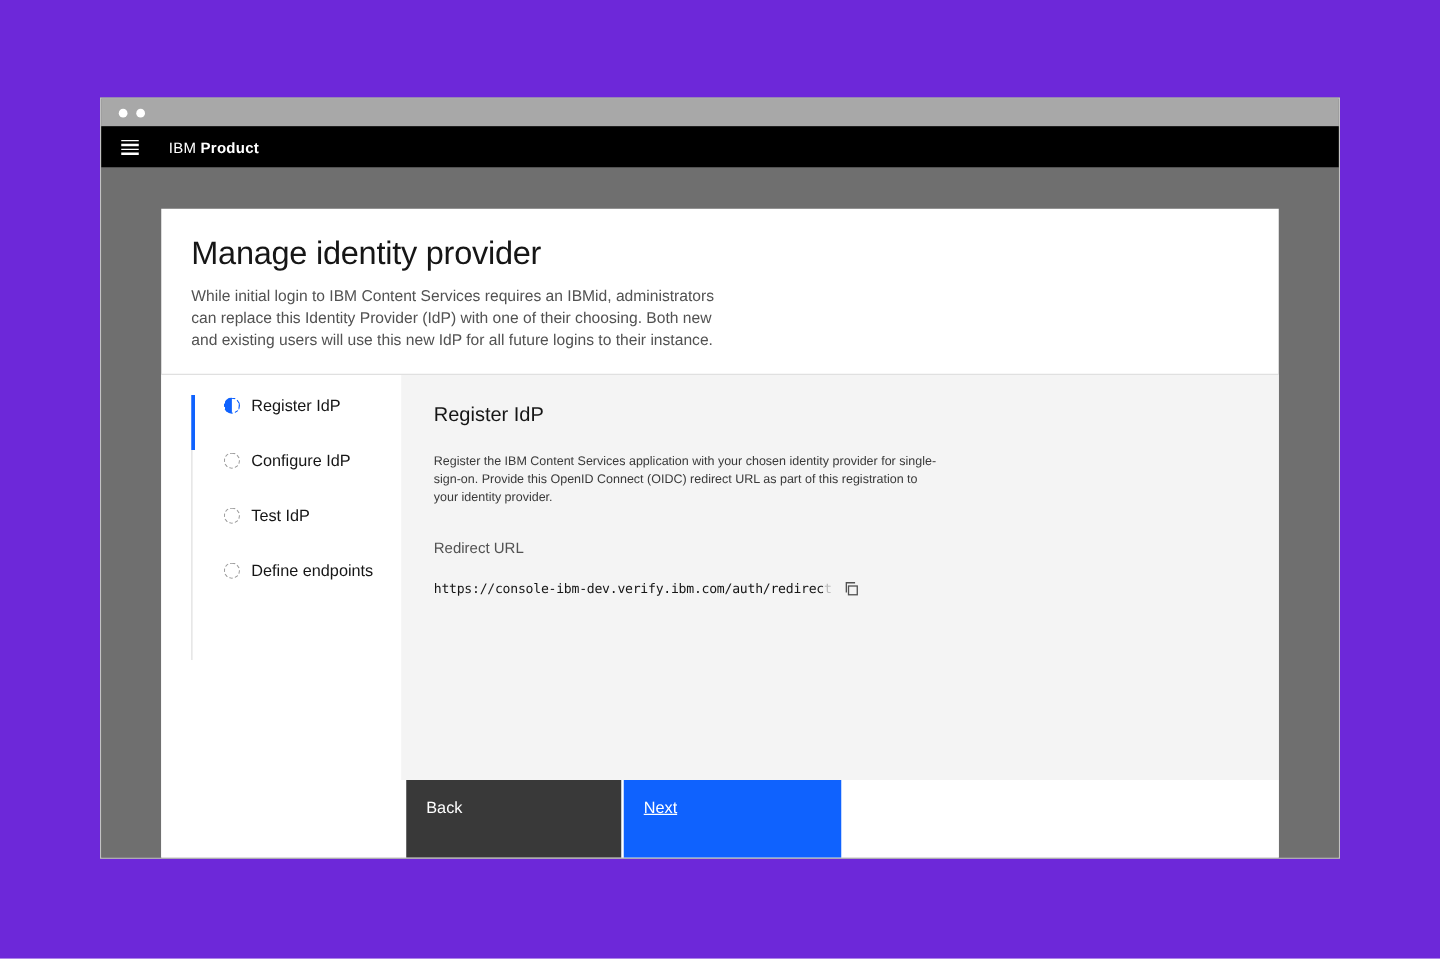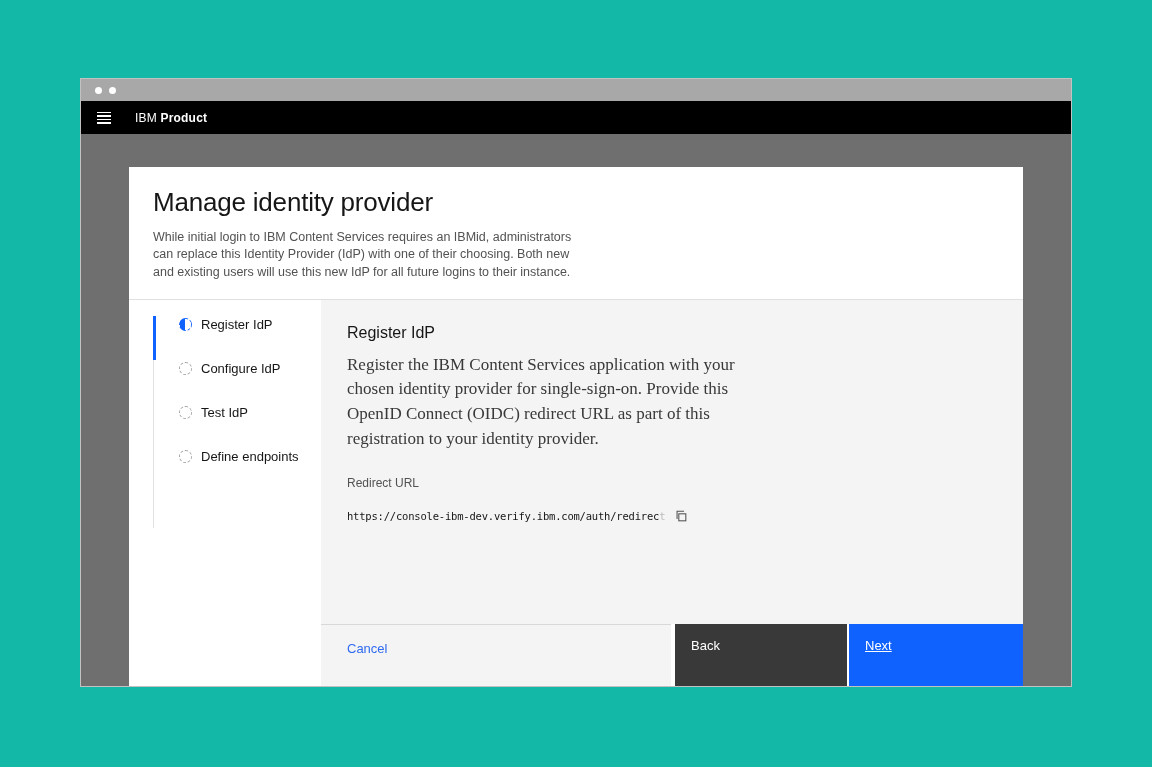--- a/index.html
+++ b/index.html
@@ -1,18 +1,18 @@
 <!DOCTYPE html>
 <html><head>
 <meta charset="utf-8">
 <style>
   * { margin:0; padding:0; box-sizing:border-box; }
   html,body { width:1152px; height:767px; background:#ffffff; overflow:hidden;
               font-family:"Liberation Sans", sans-serif; }
-  .canvas { position:relative; width:1152px; height:767px; background:#14b8a6; }
+  .canvas { position:relative; width:1152px; height:767px; background:#6d28d9; }
 
   
   .window { position:absolute; left:80px; top:78px; width:992px; height:609px;
             border:1px solid #c2c2c2; background:#6f6f6f; display:flex; flex-direction:column; }
   .titlebar { height:22px; background:#a8a8a8; display:flex; align-items:center; padding-left:14px; flex:0 0 auto; }
   .tl-dot { width:7px; height:7px; border-radius:50%; background:#ffffff; margin-right:7px; }
 
   .appheader { height:33px; background:#000000; display:flex; align-items:center; padding-left:16px; flex:0 0 auto; }
   .menu-icon { width:14px; height:12px; display:flex; flex-direction:column; justify-content:space-between; margin-right:24px; cursor:pointer; }
   .menu-icon i { display:block; height:1.5px; background:#ffffff; }
@@ -39,21 +39,21 @@
   .step-tail { height:36px; margin-left:24px; border-left:1px solid #e0e0e0; }
   .dot { width:13px; height:13px; border-radius:50%; border:1.5px dashed #a0a0a0; flex:0 0 auto; margin-top:1px; }
   .step.current .dot { border-color:#0f62fe;
         background:linear-gradient(to right, #0f62fe 0 50%, transparent 50% 100%); }
   .step-label { margin-left:9px; font-size:13px; color:#161616; line-height:16px; }
 
   
   .right-col { flex:1; display:flex; flex-direction:column; min-width:0; }
   .content { flex:1; background:#f4f4f4; padding:24px 26px; }
   .panel-heading { font-size:16px; font-weight:400; color:#161616; }
-  .panel-body { margin-top:11px; width:402px; font-size:17px; line-height:1.45; color:#393939;font-family:Liberation Serif, serif; }
+  .panel-body { margin-top:21px; width:402px; font-size:10px; line-height:1.45; color:#393939; }
   .field-label { margin-top:25px; font-size:12px; color:#525252; }
   .url-row { margin-top:18px; display:flex; align-items:center; }
   .url-text { font-family:"DejaVu Sans Mono","Liberation Mono",monospace; font-size:10.5px;
               letter-spacing:-0.2px; color:#161616; white-space:nowrap; }
   .url-fade { color:#bcbcbc; }
   .copy-btn { margin-left:8px; width:16px; height:16px; display:flex; align-items:center; justify-content:center; cursor:pointer; }
 
   
   .footer { height:62px; display:flex; background:#ffffff; flex:0 0 auto; }
   .footer-left { flex:1; background:#f4f4f4; border-top:1px solid #d8d8d8; padding:14px 0 0 26px; }
@@ -124,23 +124,20 @@
                 <span class="copy-btn">
                   <svg width="14" height="14" viewBox="0 0 16 16">
                     <path d="M3.5 11.5 V2.5 H11.5" fill="none" stroke="#525252" stroke-width="1.2"></path>
                     <rect x="5.5" y="5.5" width="8" height="8" fill="none" stroke="#525252" stroke-width="1.2"></rect>
                   </svg>
                 </span>
               </div>
             </div>
 
             <div class="footer">
-              <div class="footer-left">
-                <span class="cancel-link">Cancel</span>
-              </div>
               <div class="btn btn-back">Back</div>
               <div class="btn btn-next">Next</div>
             </div>
 
           </div>
         </div>
 
       </div>
     </div>
 

